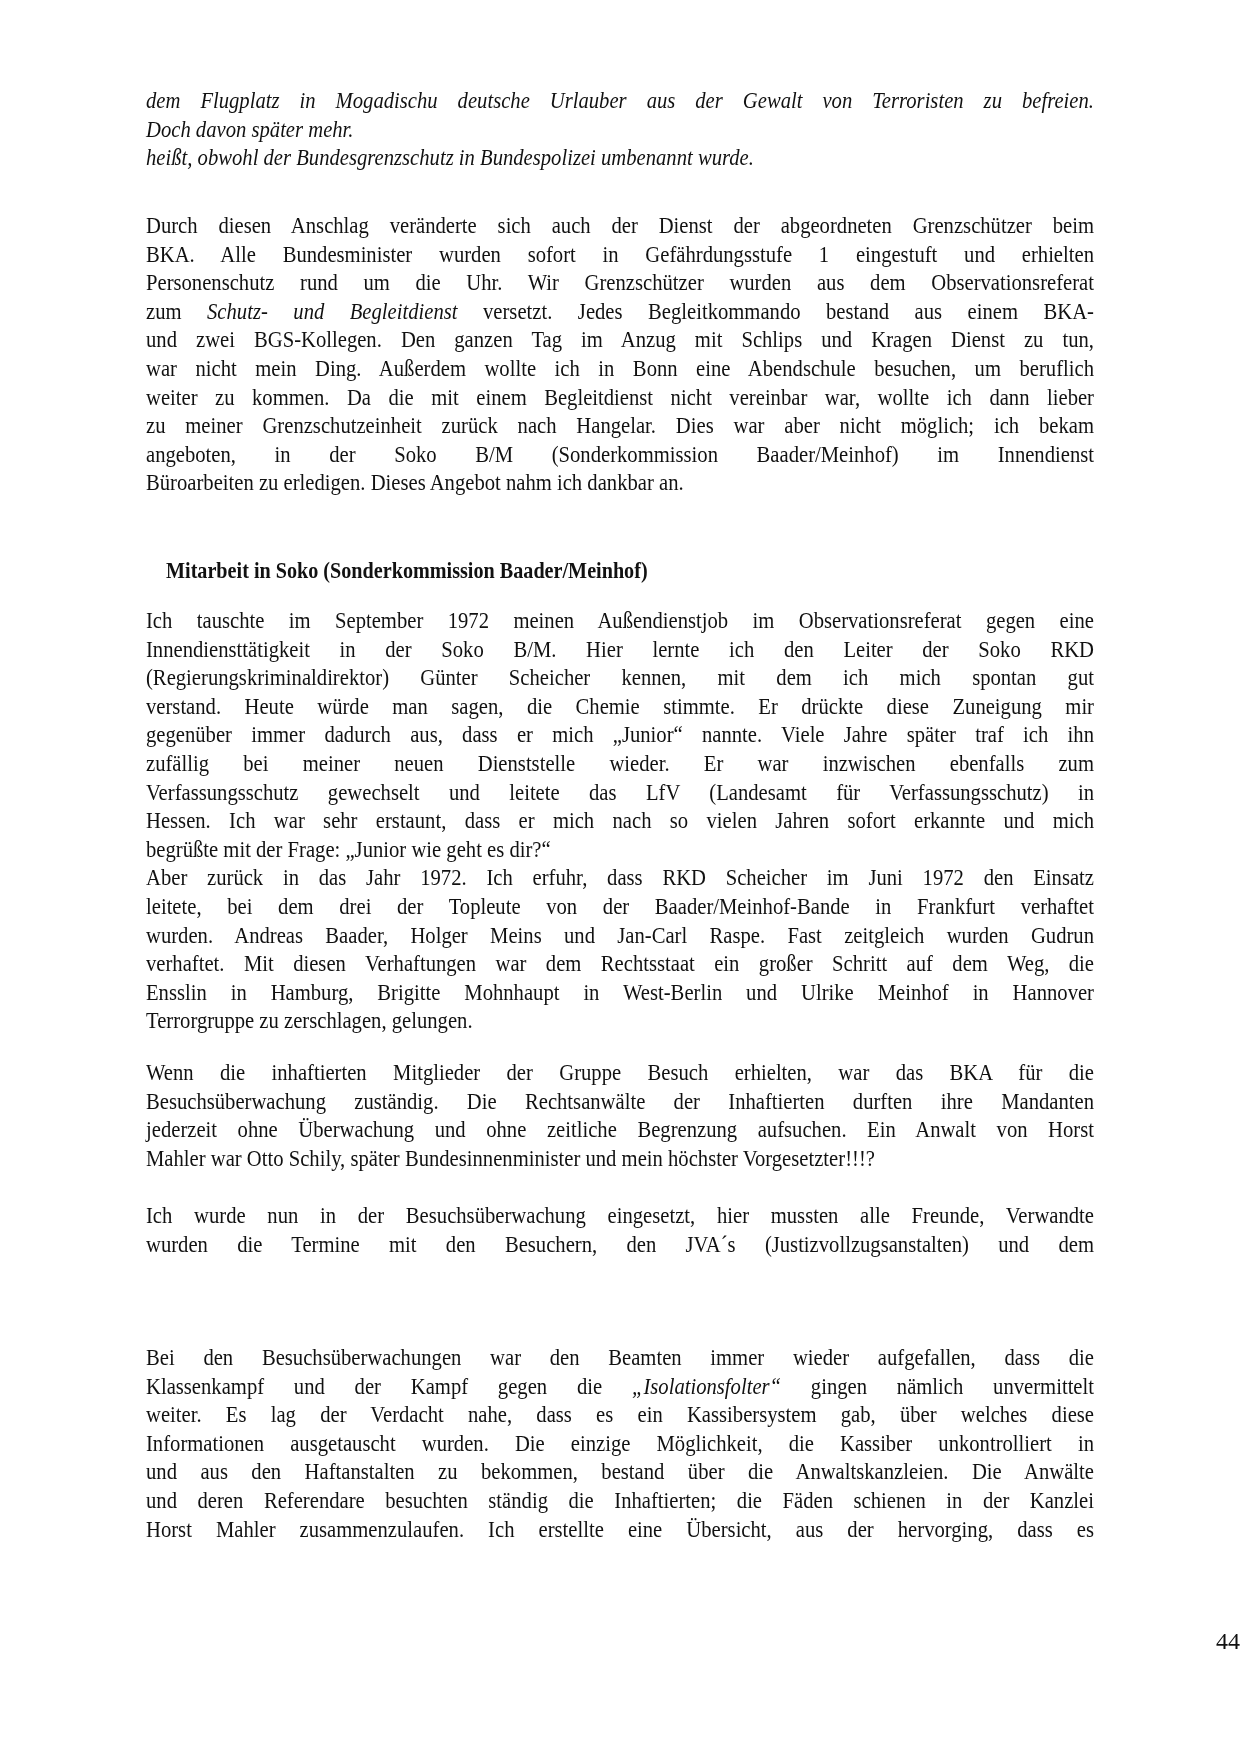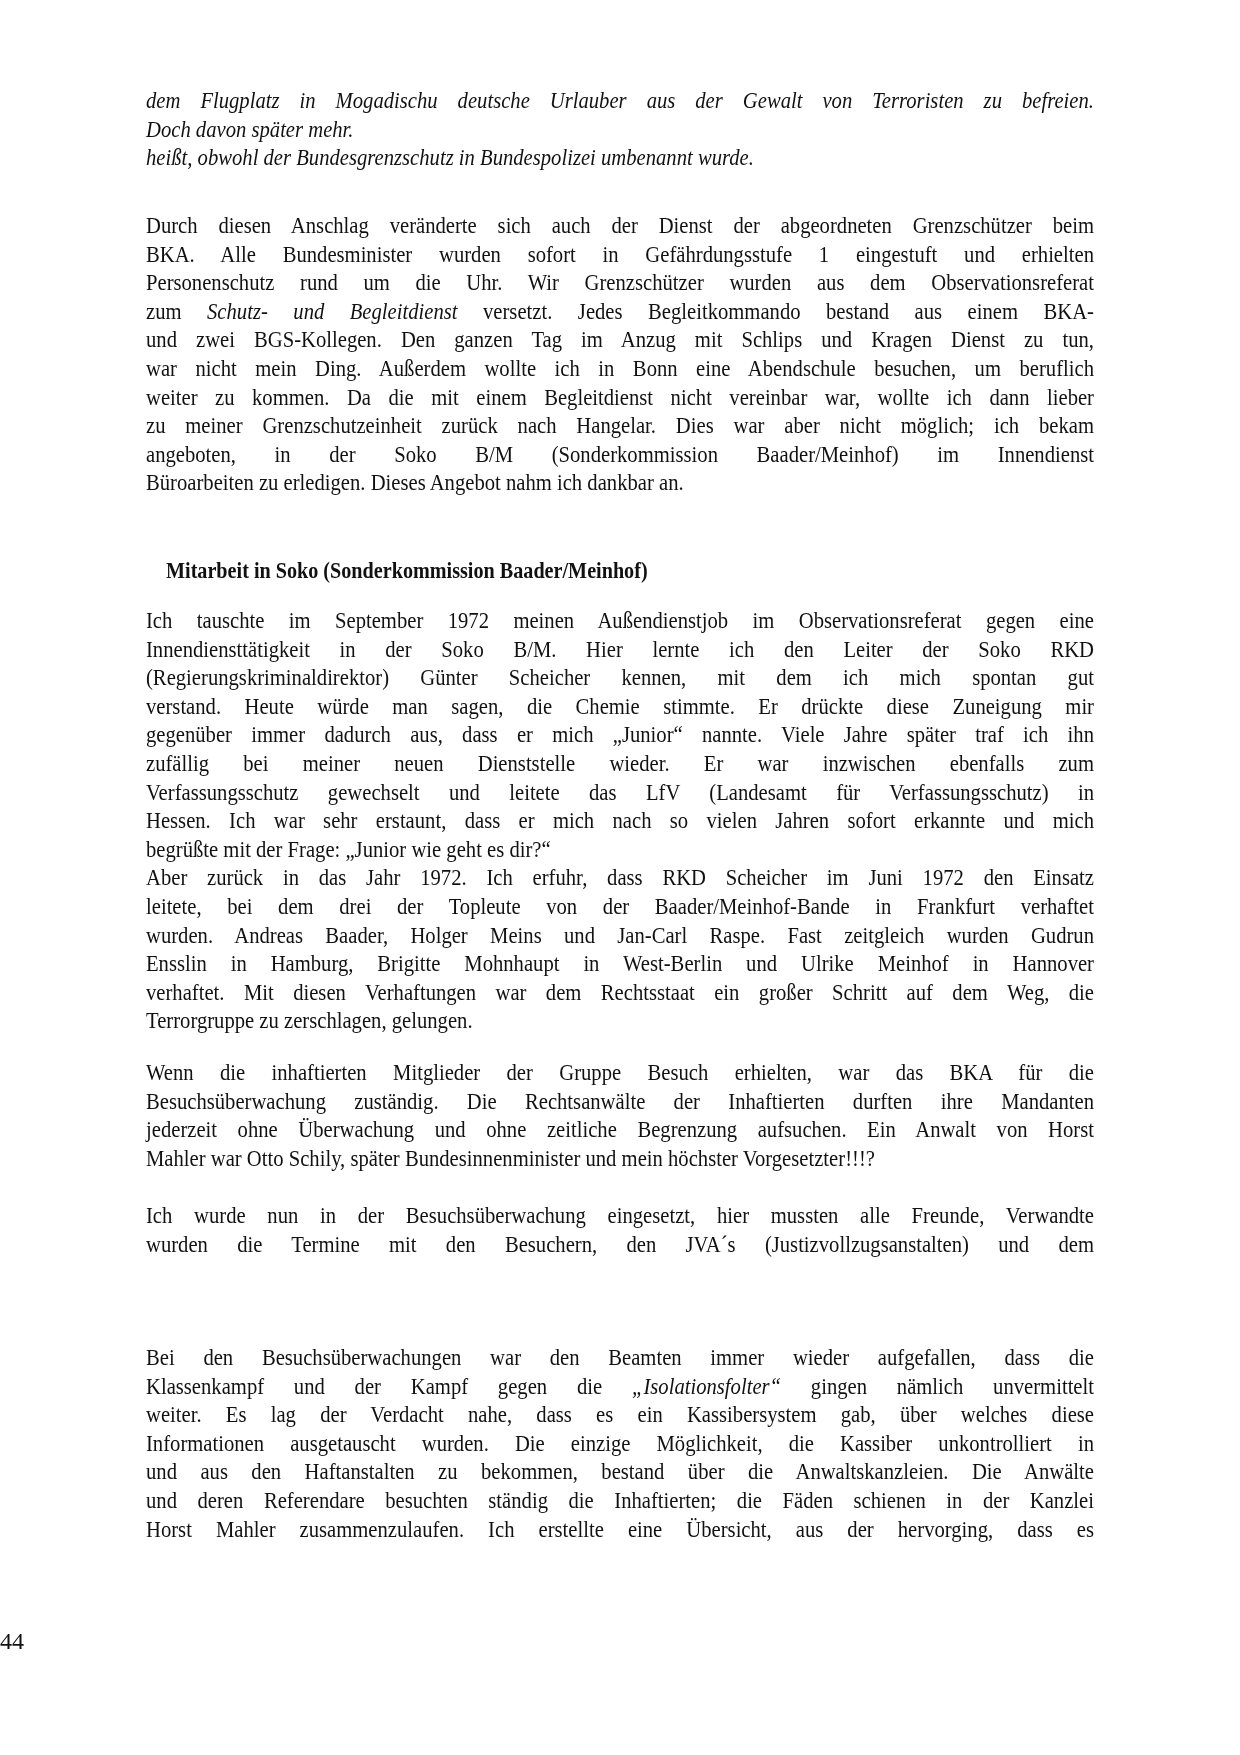--- a/index.html
+++ b/index.html
@@ -21,21 +21,21 @@
       width: calc(948px / 0.86); text-align: justify; text-align-last: justify;
     }
     .line.last > .txt { text-align-last: left; }
     .italic { font-style: italic; }
     .heading {
       position: absolute; left: 166px; top: 556px; font-weight: bold; font-size: 24px;
       line-height: 28px; white-space: nowrap;
       transform: scaleX(0.84); transform-origin: left center;
     }
     .pagenum {
-      position: absolute; left: 0; width: 1240px; top: 1627px; text-align: left;
+      position: absolute; left: 0; width: 1240px; top: 1627px; text-align: right;
       font-size: 24px; line-height: 28px;
     }
   </style>
 </head>
 <body>
 
 <div class="page">
   <div class="block" id="intro" style="top:86px;">
       <span class="line italic"><span class="txt"><span>dem Flugplatz in Mogadischu deutsche Urlauber aus der Gewalt von Terroristen zu befreien.</span></span></span>
       <span class="line last italic"><span class="txt"><span>Doch davon später mehr.</span></span></span>
@@ -60,22 +60,22 @@
       <span class="line"><span class="txt"><span>(Regierungskriminaldirektor) Günter Scheicher kennen, mit dem ich mich spontan gut</span></span></span>
       <span class="line"><span class="txt"><span>verstand. Heute würde man sagen, die Chemie stimmte. Er drückte diese Zuneigung mir</span></span></span>
       <span class="line"><span class="txt"><span>gegenüber immer dadurch aus, dass er mich „Junior“ nannte. Viele Jahre später traf ich ihn</span></span></span>
       <span class="line"><span class="txt"><span>zufällig bei meiner neuen Dienststelle wieder. Er war inzwischen ebenfalls zum</span></span></span>
       <span class="line"><span class="txt"><span>Verfassungsschutz gewechselt und leitete das LfV (Landesamt für Verfassungsschutz) in</span></span></span>
       <span class="line"><span class="txt"><span>Hessen. Ich war sehr erstaunt, dass er mich nach so vielen Jahren sofort erkannte und mich</span></span></span>
       <span class="line last"><span class="txt"><span>begrüßte mit der Frage: „Junior wie geht es dir?“</span></span></span>
       <span class="line"><span class="txt"><span>Aber zurück in das Jahr 1972. Ich erfuhr, dass RKD Scheicher im Juni 1972 den Einsatz</span></span></span>
       <span class="line"><span class="txt"><span>leitete, bei dem drei der Topleute von der Baader/Meinhof-Bande in Frankfurt verhaftet</span></span></span>
       <span class="line"><span class="txt"><span>wurden. Andreas Baader, Holger Meins und Jan-Carl Raspe. Fast zeitgleich wurden Gudrun</span></span></span>
+      <span class="line"><span class="txt"><span>verhaftet. Mit diesen Verhaftungen war dem Rechtsstaat ein großer Schritt auf dem Weg, die</span></span></span>
       <span class="line"><span class="txt"><span>Ensslin in Hamburg, Brigitte Mohnhaupt in West-Berlin und Ulrike Meinhof in Hannover</span></span></span>
-      <span class="line"><span class="txt"><span>verhaftet. Mit diesen Verhaftungen war dem Rechtsstaat ein großer Schritt auf dem Weg, die</span></span></span>
       <span class="line last"><span class="txt"><span>Terrorgruppe zu zerschlagen, gelungen.</span></span></span>
     </div>
   <div class="block" id="p3" style="top:1058px;">
       <span class="line"><span class="txt"><span>Wenn die inhaftierten Mitglieder der Gruppe Besuch erhielten, war das BKA für die</span></span></span>
       <span class="line"><span class="txt"><span>Besuchsüberwachung zuständig. Die Rechtsanwälte der Inhaftierten durften ihre Mandanten</span></span></span>
       <span class="line"><span class="txt"><span>jederzeit ohne Überwachung und ohne zeitliche Begrenzung aufsuchen. Ein Anwalt von Horst</span></span></span>
       <span class="line last"><span class="txt"><span>Mahler war Otto Schily, später Bundesinnenminister und mein höchster Vorgesetzter!!!?</span></span></span>
     </div>
   <div class="block" id="p4" style="top:1201px;">
       <span class="line"><span class="txt"><span>Ich wurde nun in der Besuchsüberwachung eingesetzt, hier mussten alle Freunde, Verwandte</span></span></span>

